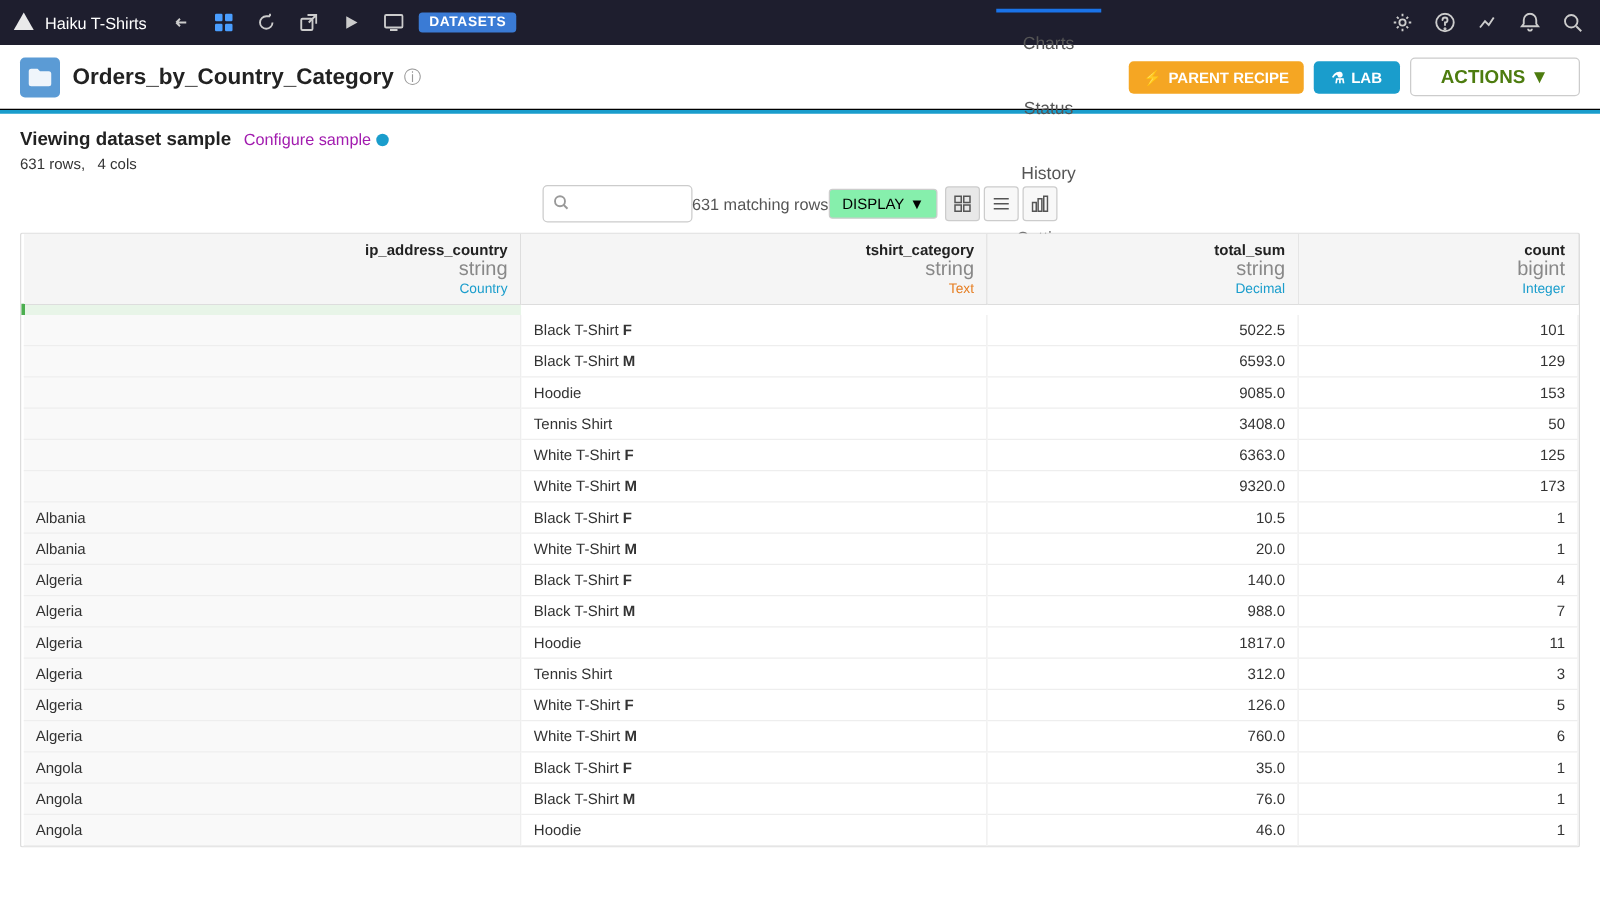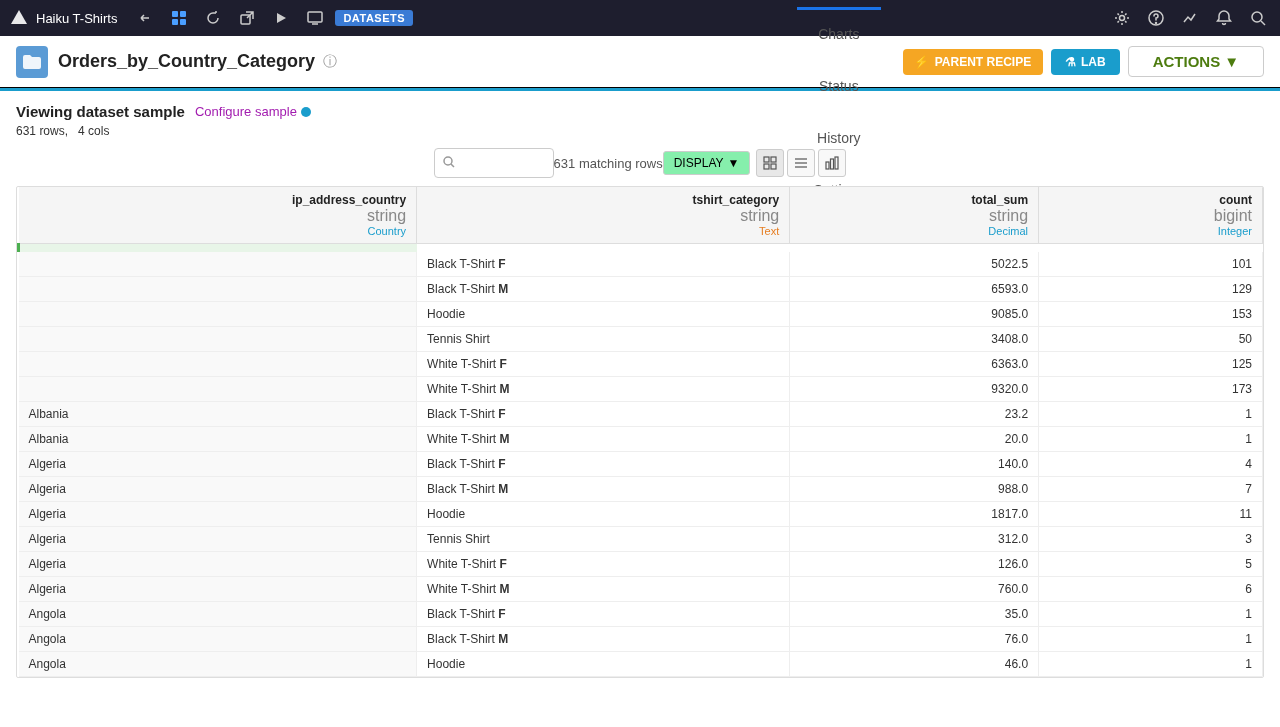--- a/index.html
+++ b/index.html
@@ -371,21 +371,21 @@
   </tr>
             <tr>
     <td class="first-col"></td>
     <td>White T-Shirt <span class="bold">M</span></td>
     <td class="numeric">9320.0</td>
     <td class="numeric">173</td>
   </tr>
             <tr>
     <td class="first-col">Albania</td>
     <td>Black T-Shirt <span class="bold">F</span></td>
-    <td class="numeric">23.2</td>
+    <td class="numeric">10.5</td>
     <td class="numeric">1</td>
   </tr>
             <tr>
     <td class="first-col">Albania</td>
     <td>White T-Shirt <span class="bold">M</span></td>
     <td class="numeric">20.0</td>
     <td class="numeric">1</td>
   </tr>
             <tr>
     <td class="first-col">Algeria</td>

